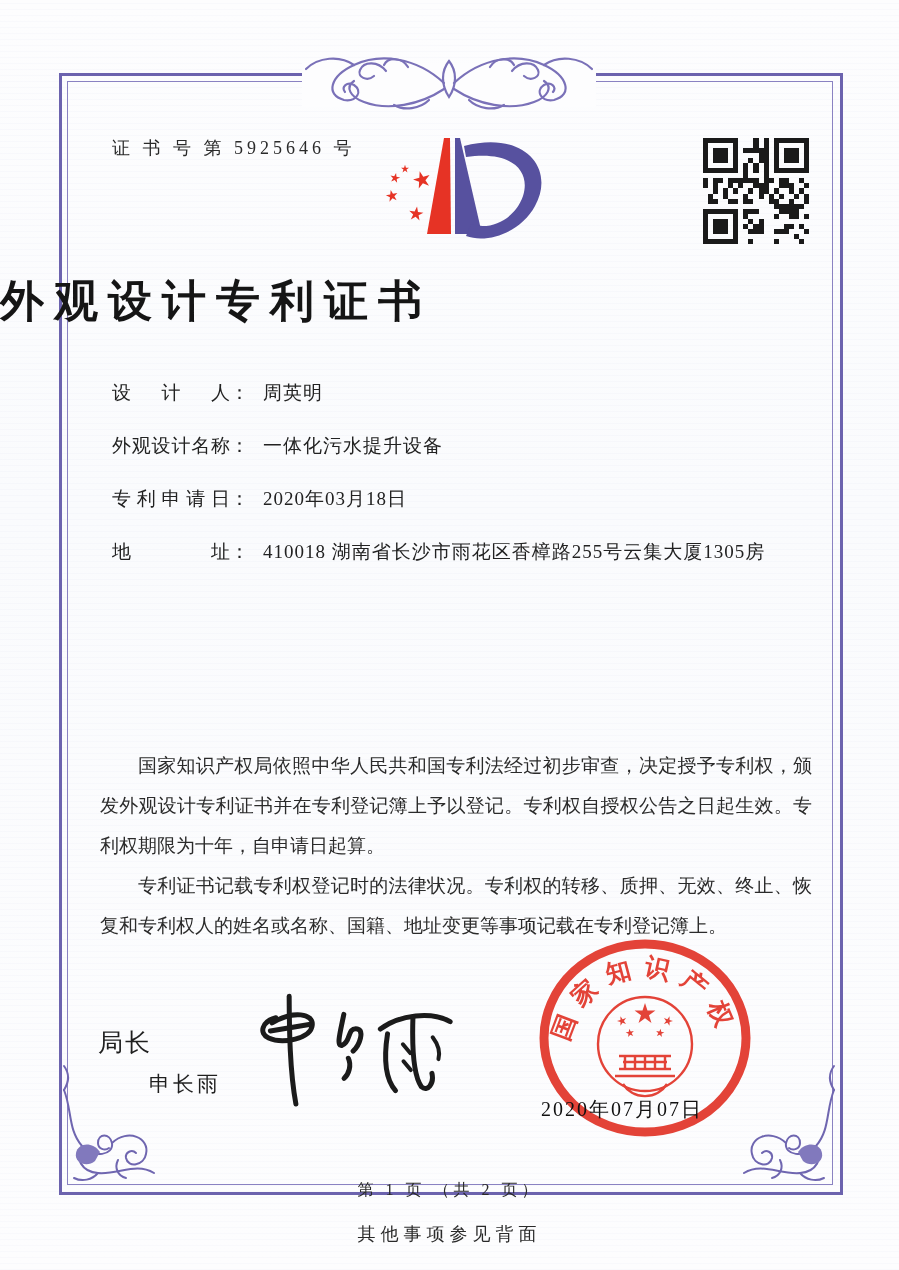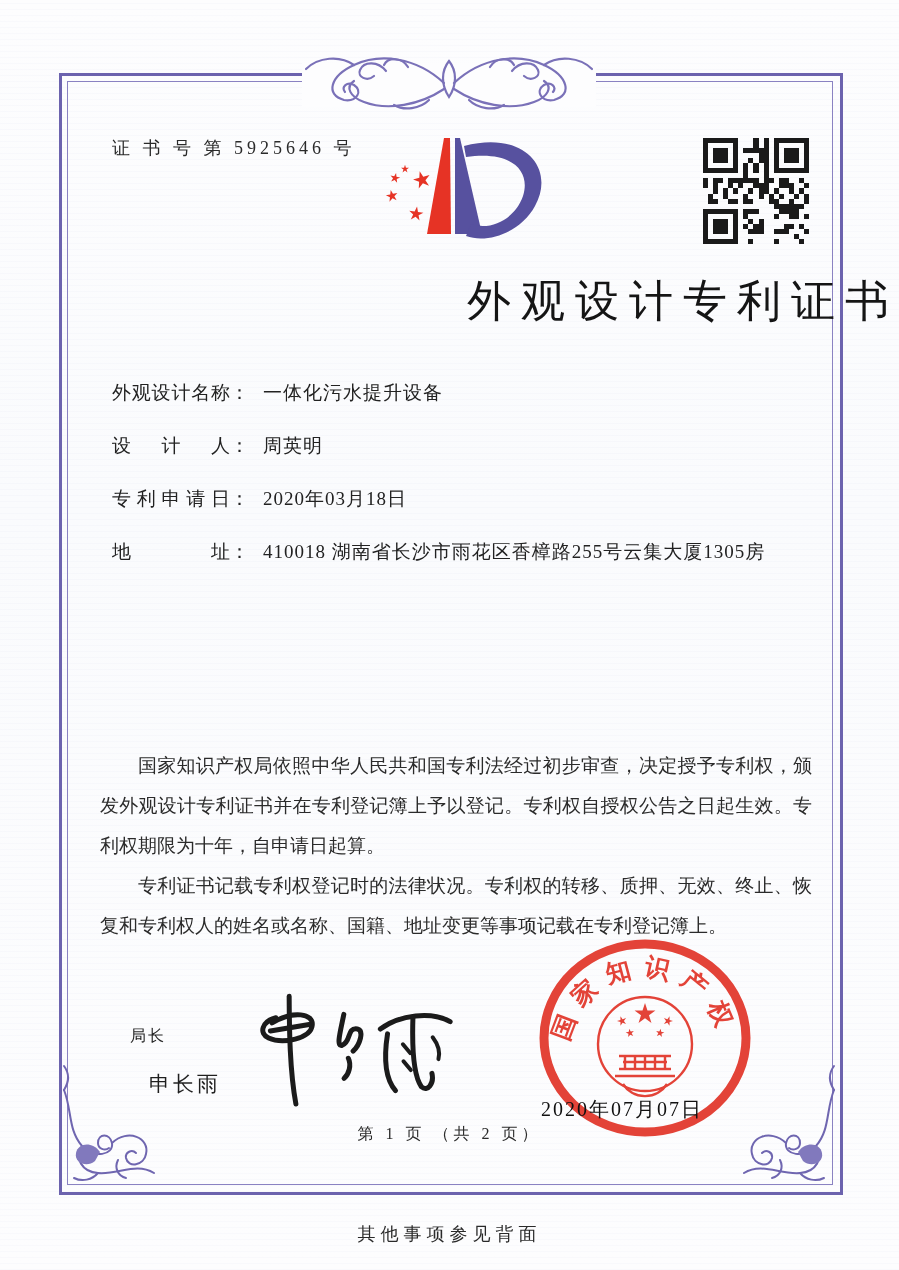--- a/index.html
+++ b/index.html
@@ -18,42 +18,42 @@
   .frame-inner{position:absolute;left:67px;top:81px;width:764px;height:1102px;
     border:1.5px solid #8a82c2;}
   .ornament-top{position:absolute;left:284px;top:45px;width:330px;height:76px;}
   .corner{position:absolute;width:132px;height:132px;}
   .corner-bl{left:56px;top:1056px;}
   .corner-br{left:710px;top:1056px;transform:scaleX(-1);}
   
   .cert-no{position:absolute;left:112px;top:136px;font-size:18px;letter-spacing:4px;color:#2a2a2a;}
   .logo{position:absolute;left:372px;top:128px;width:190px;height:128px;}
   .qr{position:absolute;left:703px;top:138px;width:106px;height:106px;shape-rendering:crispEdges;}
-  .title{position:absolute;left:0;top:272px;width:899px;text-align:right;
-    font-size:44px;font-weight:400;letter-spacing:10px;color:#151515;}
+  .title{position:absolute;left:0;top:272px;width:899px;text-align:left;
+    font-size:44px;font-weight:700;letter-spacing:10px;color:#151515;}
   
   .fields{position:absolute;left:112px;top:380px;width:700px;font-size:19px;color:#222;}
   .frow{height:30px;margin-bottom:23px;white-space:nowrap;}
   .flabel{display:inline-block;width:118px;text-align:justify;text-align-last:justify;vertical-align:top;}
   .colon{display:inline-block;margin-right:14px;}
   .fvalue{letter-spacing:1px;}
   .pair2{margin-left:58px;}
   .flabel2{letter-spacing:2px;}
   
   .body-text{position:absolute;left:100px;top:746px;width:712px;
     font-size:19px;line-height:40px;color:#2b2b2b;text-align:justify;}
   .body-text p{margin:0;text-indent:2em;}
   
-  .signer-title{position:absolute;left:130px;top:1026px;font-size:16px;letter-spacing:2px;}
+  .signer-title{position:absolute;left:98px;top:1026px;font-size:25px;letter-spacing:2px;}
   .signer-name{position:absolute;left:113px;top:1070px;font-size:21px;letter-spacing:3px;margin-left:36px;}
   .signature{position:absolute;left:235px;top:988px;width:245px;height:122px;}
   .seal{position:absolute;left:533px;top:938px;width:224px;height:208px;opacity:.95;}
   .seal-date{position:absolute;left:541px;top:1096px;font-size:20px;letter-spacing:2px;color:#111;z-index:6;}
   
-  .page-num{position:absolute;left:0;top:1124px;width:899px;text-align:center;
+  .page-num{position:absolute;left:0;top:1180px;width:899px;text-align:center;
     font-size:16px;letter-spacing:4px;color:#2a2a2a;}
   .back-note{position:absolute;left:0;top:1222px;width:899px;text-align:center;
     font-size:18px;letter-spacing:5px;color:#2a2a2a;}
   svg{display:block;}
 </style>
 </head>
 <body>
 
 <div class="page">
 
@@ -327,24 +327,24 @@
       <rect x="18" y="19" width="1" height="1" fill="#1a1a1a"></rect>
       <rect x="9" y="20" width="1" height="1" fill="#1a1a1a"></rect>
       <rect x="14" y="20" width="1" height="1" fill="#1a1a1a"></rect>
       <rect x="19" y="20" width="1" height="1" fill="#1a1a1a"></rect>
     </svg>
 
   <div class="title">外观设计专利证书</div>
 
   <div class="fields">
     <div class="frow">
-      <span class="flabel">外观设计名称</span><span class="colon">：</span><span class="fvalue">一体化污水提升设备</span>
+      <span class="flabel">设计人</span><span class="colon">：</span><span class="fvalue">周英明</span>
     </div>
     <div class="frow">
-      <span class="flabel">设计人</span><span class="colon">：</span><span class="fvalue">周英明</span>
+      <span class="flabel">外观设计名称</span><span class="colon">：</span><span class="fvalue">一体化污水提升设备</span>
     </div>
     <div class="frow">
       <span class="flabel">专利申请日</span><span class="colon">：</span><span class="fvalue">2020年03月18日</span>
     </div>
     <div class="frow">
       <span class="flabel">地址</span><span class="colon">：</span><span class="fvalue">410018 湖南省长沙市雨花区香樟路255号云集大厦1305房</span>
     </div>
   </div>
 
   <div class="body-text">

